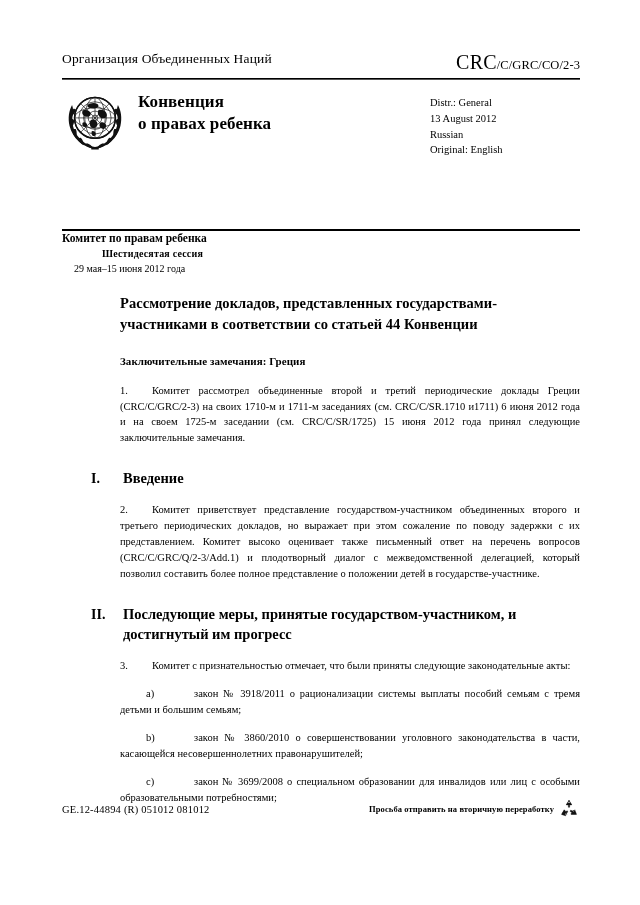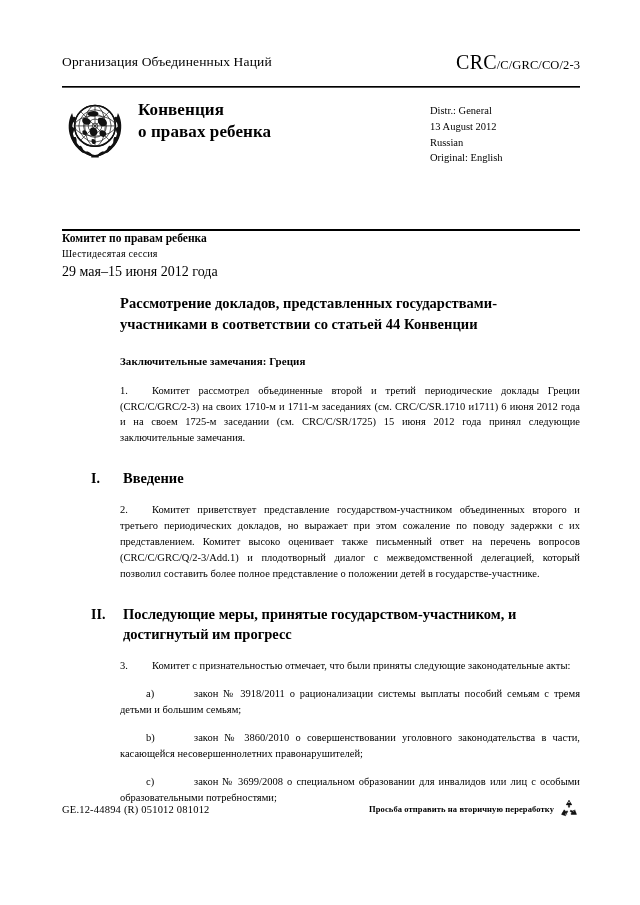--- a/index.html
+++ b/index.html
@@ -20,23 +20,23 @@
 
   
   .masthead {
     position: absolute;
     left: 62px;
     top: 52px;
     width: 518px;
   }
   .mast-top {
     display: flex;
-    align-items: center;
+    align-items: flex-start;
     justify-content: space-between;
-    padding-bottom: 14px;
+    padding-bottom: 6px;
   }
   .org-name {
     font-size: 13.5px;
     letter-spacing: 0.15px;
     line-height: 1.1;
   }
   .symbol {
     line-height: 1;
     white-space: nowrap;
   }
@@ -99,28 +99,30 @@
     left: 62px;
     top: 230px;
     width: 518px;
   }
   .committee-name {
     font-weight: bold;
     font-size: 11.5px;
     line-height: 1.45;
   }
   .session {
-    font-weight: normal;
+    font-weight: bold;
     font-size: 10px;
     line-height: 1.45;
     letter-spacing: 0.2px;
+    margin-left: 40px;
   }
   .dates {
-    font-size: 14px;
+    font-size: 10px;
     line-height: 1.5;
+    margin-left: 12px;
   }
 
   
   .content {
     position: absolute;
     left: 120px;
     top: 293px;
     width: 460px;
   }
   .doc-title {

